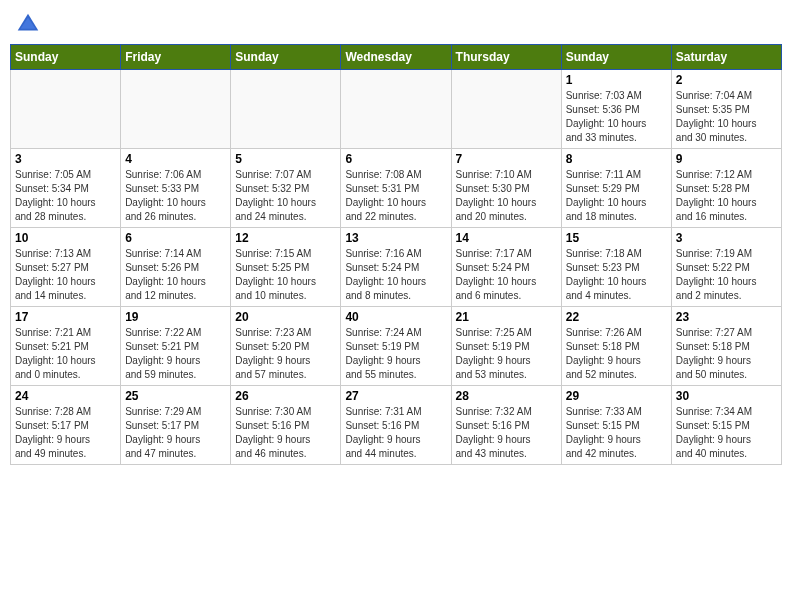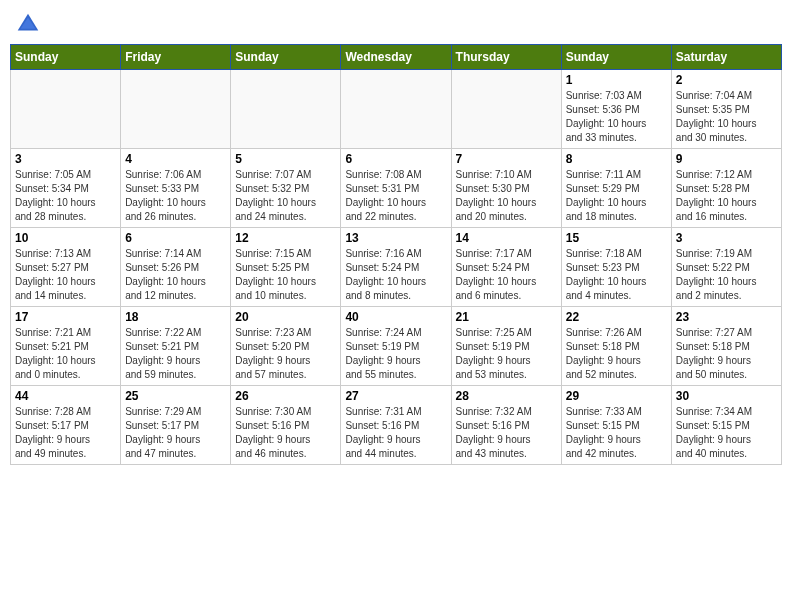--- a/index.html
+++ b/index.html
@@ -188,21 +188,21 @@
           <span class="day-num">3</span>
           <div class="day-info">Sunrise: 7:19 AM<br>Sunset: 5:22 PM<br>Daylight: 10 hours<br>and 2 minutes.</div>
         </td>
       </tr>
       <tr>
         <td>
           <span class="day-num">17</span>
           <div class="day-info">Sunrise: 7:21 AM<br>Sunset: 5:21 PM<br>Daylight: 10 hours<br>and 0 minutes.</div>
         </td>
         <td>
-          <span class="day-num">18</span>
+          <span class="day-num">19</span>
           <div class="day-info">Sunrise: 7:22 AM<br>Sunset: 5:21 PM<br>Daylight: 9 hours<br>and 59 minutes.</div>
         </td>
         <td>
           <span class="day-num">20</span>
           <div class="day-info">Sunrise: 7:23 AM<br>Sunset: 5:20 PM<br>Daylight: 9 hours<br>and 57 minutes.</div>
         </td>
         <td>
           <span class="day-num">40</span>
           <div class="day-info">Sunrise: 7:24 AM<br>Sunset: 5:19 PM<br>Daylight: 9 hours<br>and 55 minutes.</div>
         </td>
@@ -214,21 +214,21 @@
           <span class="day-num">22</span>
           <div class="day-info">Sunrise: 7:26 AM<br>Sunset: 5:18 PM<br>Daylight: 9 hours<br>and 52 minutes.</div>
         </td>
         <td>
           <span class="day-num">23</span>
           <div class="day-info">Sunrise: 7:27 AM<br>Sunset: 5:18 PM<br>Daylight: 9 hours<br>and 50 minutes.</div>
         </td>
       </tr>
       <tr>
         <td>
-          <span class="day-num">44</span>
+          <span class="day-num">24</span>
           <div class="day-info">Sunrise: 7:28 AM<br>Sunset: 5:17 PM<br>Daylight: 9 hours<br>and 49 minutes.</div>
         </td>
         <td>
           <span class="day-num">25</span>
           <div class="day-info">Sunrise: 7:29 AM<br>Sunset: 5:17 PM<br>Daylight: 9 hours<br>and 47 minutes.</div>
         </td>
         <td>
           <span class="day-num">26</span>
           <div class="day-info">Sunrise: 7:30 AM<br>Sunset: 5:16 PM<br>Daylight: 9 hours<br>and 46 minutes.</div>
         </td>

